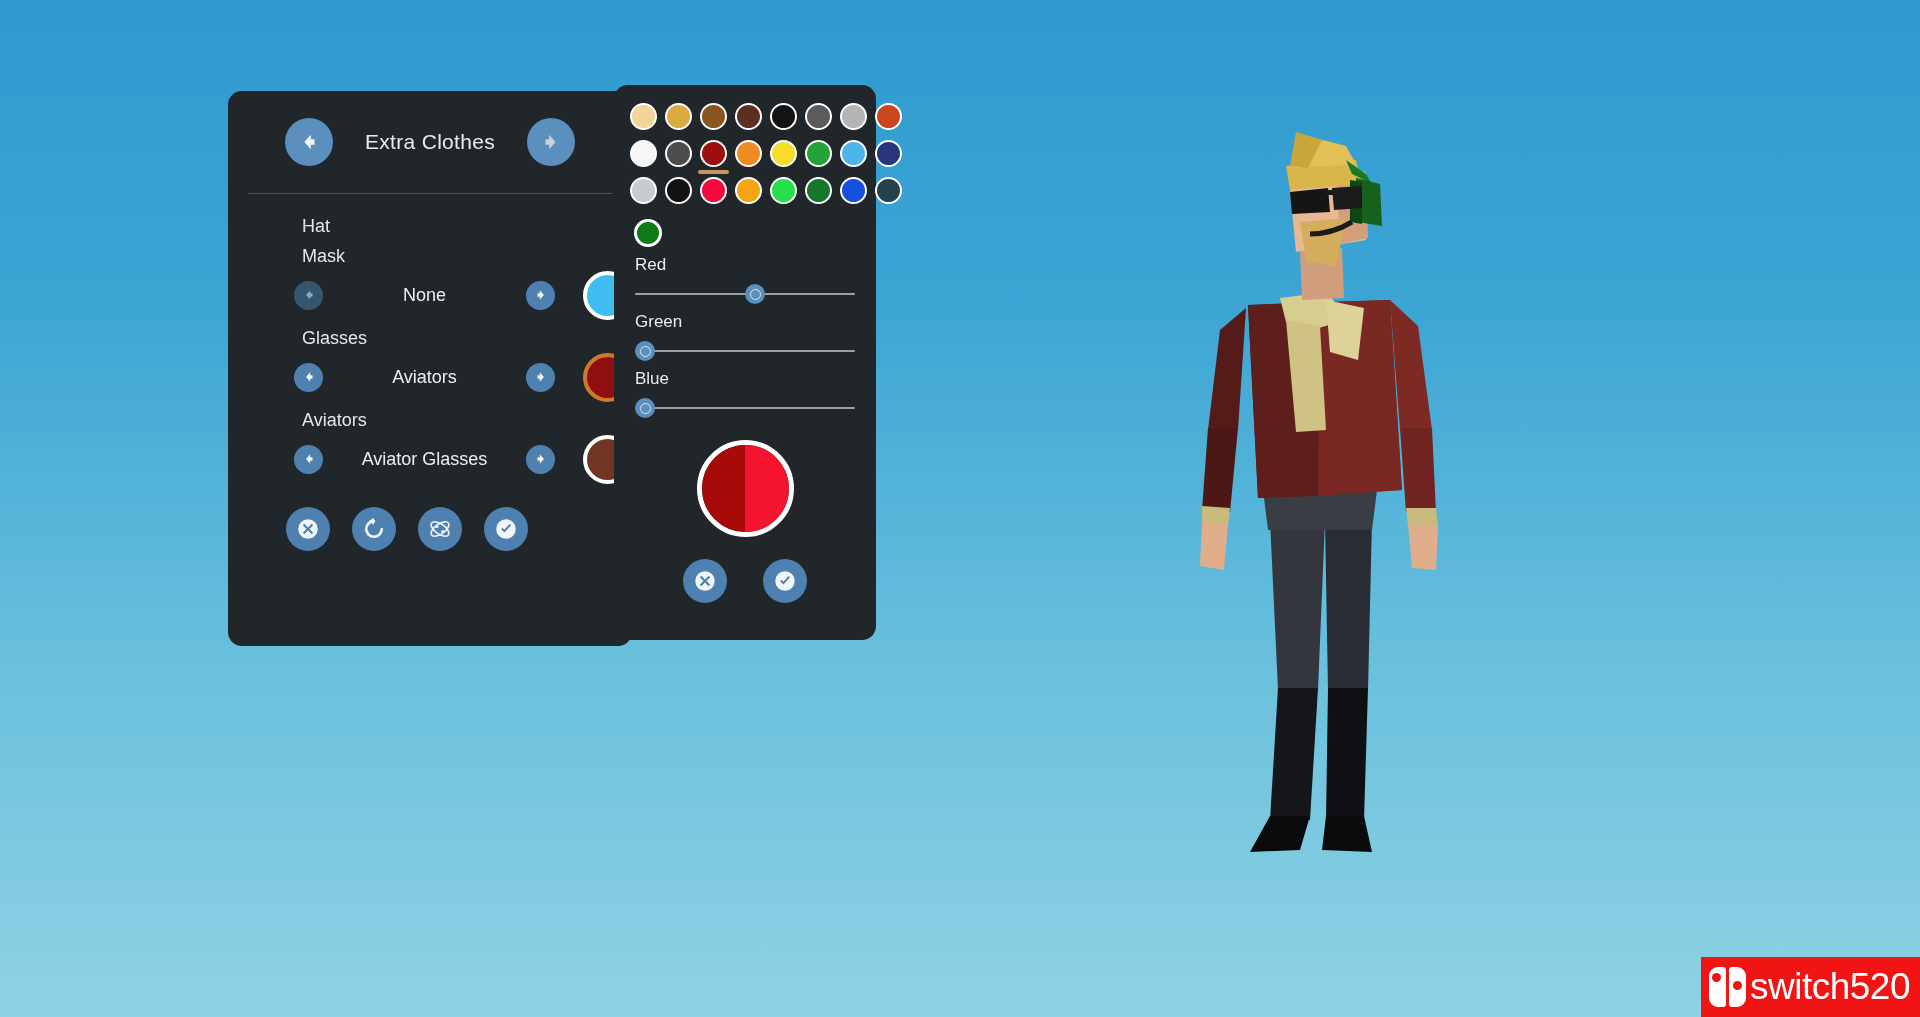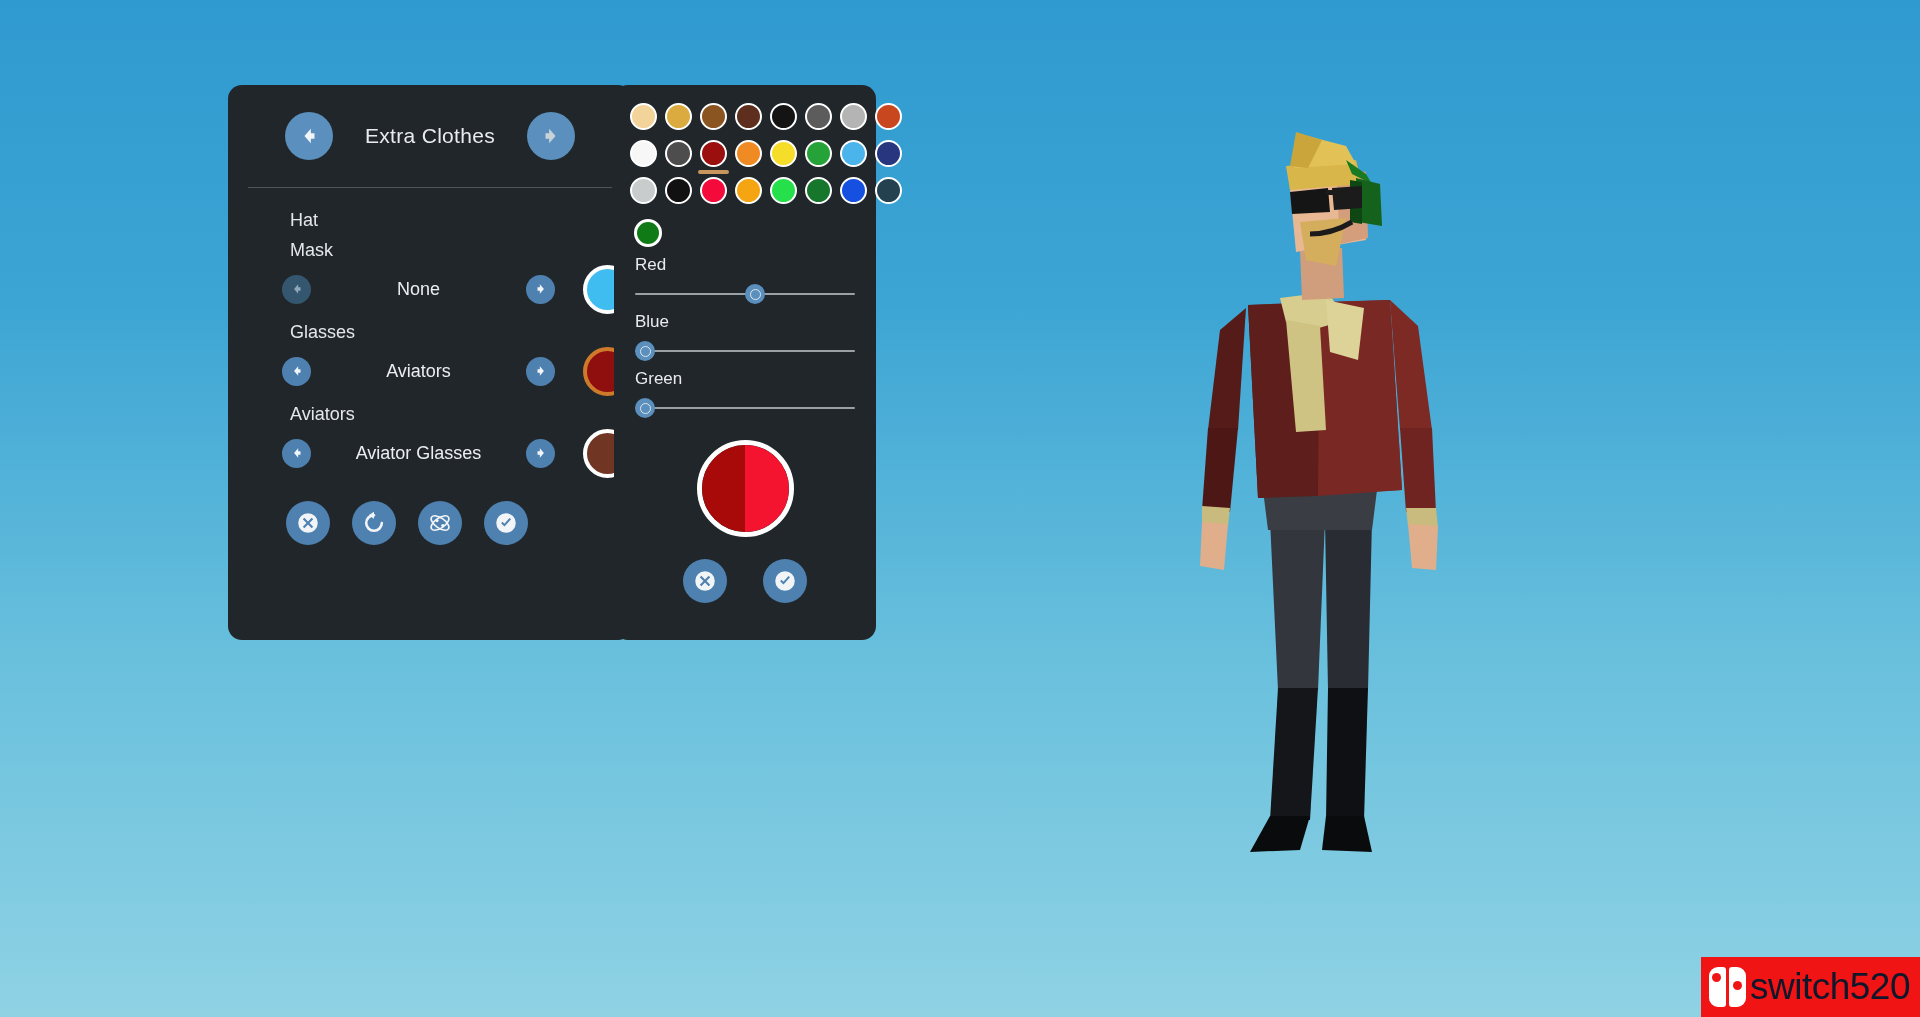--- a/index.html
+++ b/index.html
@@ -12,36 +12,36 @@
 
   
   #character { position:absolute; left:1150px; top:130px; width:340px; height:800px; }
 
   
   .panel {
     position:absolute;
     background:#20262a;
     border-radius:14px;
   }
-  #panel-left  { left:228px; top:85px;  width:404px; height:555px; }
+  #panel-left  { left:228px; top:91px;  width:404px; height:555px; }
   #panel-right { left:614px; top:85px;  width:262px; height:555px; }
 
   
   .hdr { display:flex; align-items:center; justify-content:center; height:102px; gap:22px; }
   .nav-btn {
     width:48px; height:48px; border-radius:50%;
     background:#5b8fbd; display:flex; align-items:center; justify-content:center;
     flex:0 0 auto; cursor:pointer;
   }
   .nav-btn svg { width:22px; height:22px; }
   .hdr-title { color:#e9ecee; font-size:21px; letter-spacing:.3px; min-width:150px; text-align:center; }
   .divider { height:1px; background:#4c565c; margin:0 20px; }
 
   
-  .options { padding:22px 0 0 4px; }
+  .options { padding:22px 0 0 16px; }
   .opt { margin-bottom:9px; }
   .opt-label { color:#e4e8ea; font-size:18px; padding-left:58px; margin-bottom:4px; }
   .opt-row { display:flex; align-items:center; height:48px; padding-left:50px; }
   .sm-btn {
     width:29px; height:29px; border-radius:50%;
     background:#4e81b0; display:flex; align-items:center; justify-content:center;
     flex:0 0 auto; cursor:pointer;
   }
   .sm-btn.dim { background:#35566f; }
   .sm-btn svg { width:14px; height:14px; }
@@ -117,21 +117,21 @@
   .wm-half.l { border-radius:9px 3px 3px 9px; }
   .wm-half.r { border-radius:3px 9px 9px 3px; }
   .wm-half.l::before {
     content:""; position:absolute; left:3.5px; top:6px;
     width:9px; height:9px; border-radius:50%; background:#f01414;
   }
   .wm-half.r::before {
     content:""; position:absolute; left:4px; top:14px;
     width:9px; height:9px; border-radius:50%; background:#f01414;
   }
-  #wm-text { color:#0f172a; font-size:37px; letter-spacing:-.5px; }
+  #wm-text { color:#ffffff; font-size:37px; letter-spacing:-.5px; }
 </style>
 </head>
 <body>
 
 <svg id="character" viewBox="0 0 340 800">
   <defs>
     <linearGradient id="jg" x1="0" y1="0" x2="1" y2="0">
       <stop offset="0%" stop-color="#5c1d1a"></stop>
         <stop offset="100%" stop-color="#7d2a25"></stop>
     </linearGradient>
@@ -382,28 +382,28 @@
 
   <div id="slider-list">
       <div class="slider-block">
         <div class="slider-label">Red</div>
      <div class="track">
        <div class="track-line"></div>
        <div class="knob" style="left:calc(55% - 11px)"></div>
      </div>
       </div>
       <div class="slider-block">
-        <div class="slider-label">Blue</div>
+        <div class="slider-label">Green</div>
      <div class="track">
        <div class="track-line"></div>
        <div class="knob" style="left:calc(0% - 0px)"></div>
      </div>
       </div>
       <div class="slider-block">
-        <div class="slider-label">Green</div>
+        <div class="slider-label">Blue</div>
      <div class="track">
        <div class="track-line"></div>
        <div class="knob" style="left:calc(0% - 0px)"></div>
      </div>
       </div>
     </div>
 
   <div class="preview-wrap">
     <div class="preview">
       <div id="prev-old" style="background: rgb(168, 10, 10);"></div>

